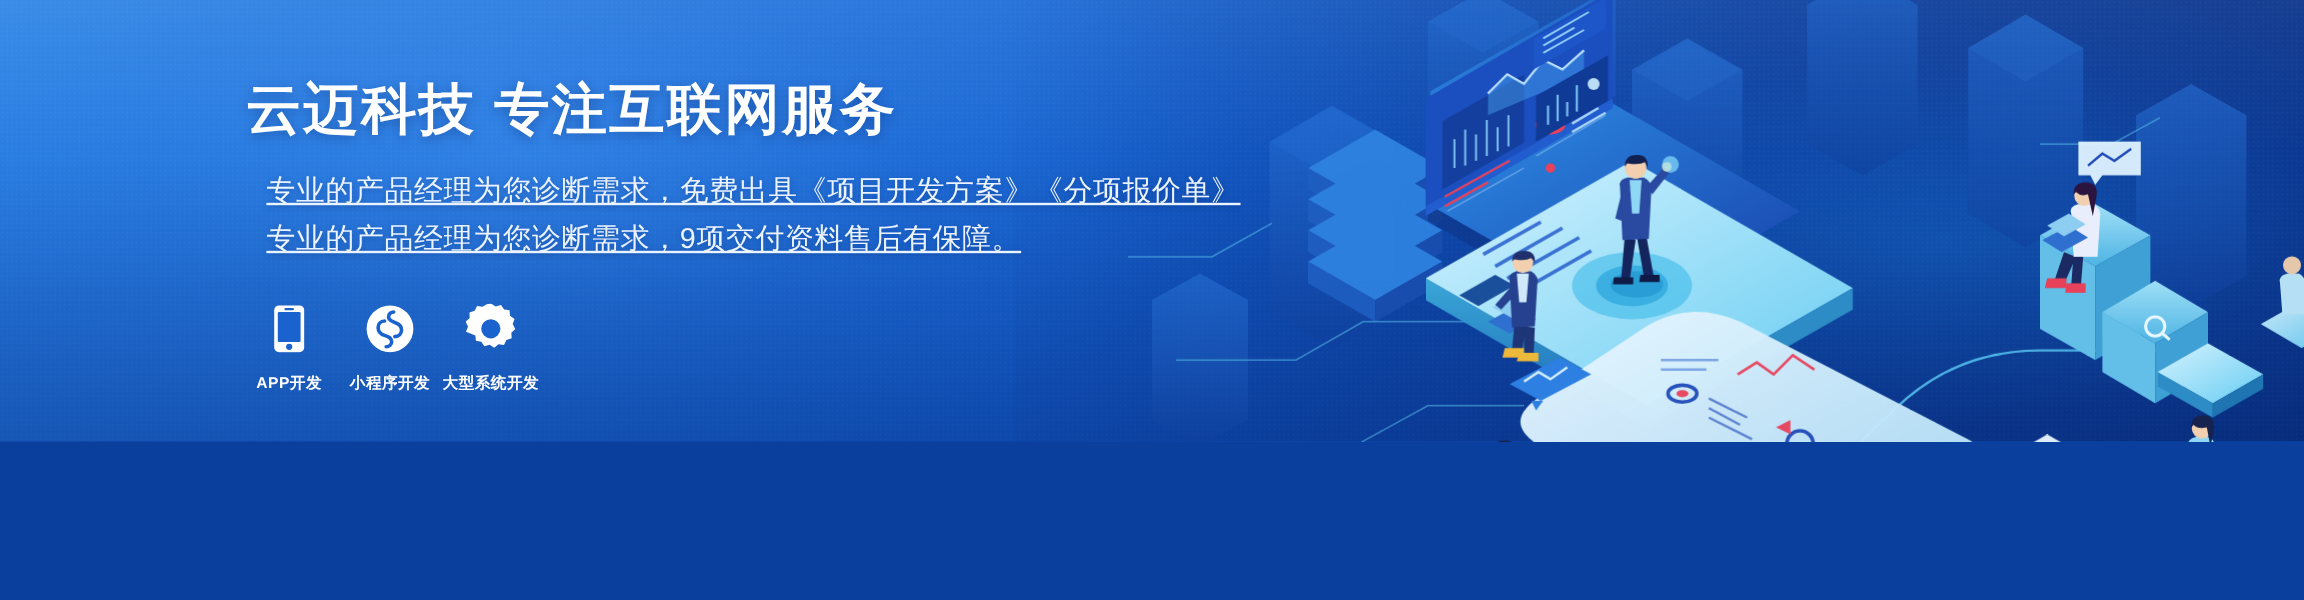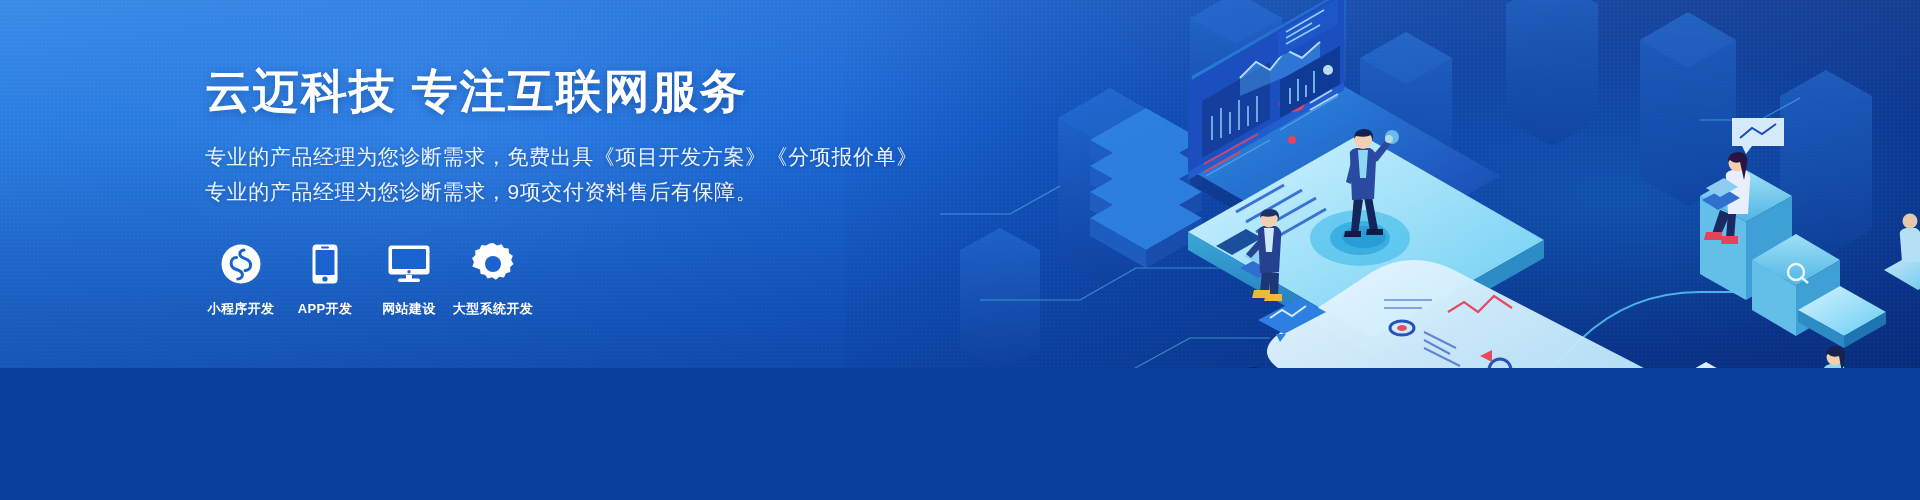--- a/index.html
+++ b/index.html
@@ -33,23 +33,24 @@
     background:linear-gradient(to bottom, rgba(255,255,255,.05) 0%, rgba(0,0,0,0) 35%, rgba(3,28,92,.28) 100%);
   }
   
   .content{position:absolute;left:205px;top:64px;width:700px;z-index:6;}
   .headline{
     color:#ffffff;font-size:46px;line-height:1.18;font-weight:bold;
     letter-spacing:2px;margin:0 0 22px 0;white-space:nowrap;
     text-shadow:0 2px 10px rgba(2,30,92,.35);
   }
   .sub{
-    color:#eaf3ff;font-size:21px;line-height:1.66;letter-spacing:.6px;
-    margin:0;white-space:nowrap;font-weight:400;
+    color:#eaf3ff;font-size:24px;line-height:1.66;letter-spacing:.6px;
+    margin:17px;white-space:nowrap;font-weight:400;
     text-shadow:0 1px 5px rgba(2,30,92,.3);
+    text-decoration:underline;
   }
   .sub span{display:block;}
   
   .services{display:flex;align-items:flex-start;margin-top:32px;}
   .service{
     width:72px;display:flex;flex-direction:column;align-items:center;
     margin-right:12px;cursor:pointer;
   }
   .service .ico{
     height:44px;display:flex;align-items:center;justify-content:center;
@@ -443,54 +444,42 @@
 
     <p class="sub">
       <span>专业的产品经理为您诊断需求，免费出具《项目开发方案》《分项报价单》</span>
       <span>专业的产品经理为您诊断需求，9项交付资料售后有保障。</span>
     </p>
 
     <div class="services">
 
       <div class="service">
         <span class="ico">
-          <svg width="40" height="40" viewBox="0 0 40 40">
-            <circle cx="20" cy="20" r="19.5" fill="#fff"></circle>
-            <path d="M15.5 13.5c-3.4 0-5.4 2.6-5.4 5.4 0 3.3 2.4 5.6 5.3 6.6 3.2 1.1 6 2.1 6 5 0 2.6-2 4.4-4.6 4.4" fill="none" stroke="#1a63cf" stroke-width="3" stroke-linecap="round"></path>
-            <path d="M24 26.5c3.4 0 5.6-2.4 5.6-5.4 0-3-2.2-5.2-5.1-6.2-3-1-5.7-2.1-5.7-4.8 0-2.4 1.9-4.1 4.3-4.1" fill="none" stroke="#1a63cf" stroke-width="3" stroke-linecap="round"></path>
-          </svg>
-        </span>
-        <span class="cap">小程序开发</span>
-      </div>
-
-      <div class="service">
-        <span class="ico">
           <svg width="26" height="40" viewBox="0 0 26 40">
             <rect x="0.5" y="0.5" width="25" height="39" rx="4" fill="#fff"></rect>
             <rect x="3.5" y="6" width="19" height="25" rx="1" fill="#1a63cf"></rect>
             <rect x="9" y="2.6" width="8" height="2" rx="1" fill="#1a63cf"></rect>
             <circle cx="13" cy="35" r="2.6" fill="#1a63cf"></circle>
           </svg>
         </span>
         <span class="cap">APP开发</span>
       </div>
 
-
       <div class="service">
         <span class="ico">
-          <svg width="42" height="38" viewBox="0 0 42 38">
-            <rect x="0.5" y="0.5" width="41" height="29" rx="3" fill="#fff"></rect>
-            <rect x="4" y="4" width="34" height="20" rx="1" fill="#1a63cf"></rect>
-            <circle cx="21" cy="26.8" r="1.7" fill="#1a63cf"></circle>
-            <rect x="18" y="30" width="6" height="4" fill="#fff"></rect>
-            <rect x="10" y="33.5" width="22" height="3.5" rx="1.7" fill="#fff"></rect>
+          <svg width="40" height="40" viewBox="0 0 40 40">
+            <circle cx="20" cy="20" r="19.5" fill="#fff"></circle>
+            <path d="M15.5 13.5c-3.4 0-5.4 2.6-5.4 5.4 0 3.3 2.4 5.6 5.3 6.6 3.2 1.1 6 2.1 6 5 0 2.6-2 4.4-4.6 4.4" fill="none" stroke="#1a63cf" stroke-width="3" stroke-linecap="round"></path>
+            <path d="M24 26.5c3.4 0 5.6-2.4 5.6-5.4 0-3-2.2-5.2-5.1-6.2-3-1-5.7-2.1-5.7-4.8 0-2.4 1.9-4.1 4.3-4.1" fill="none" stroke="#1a63cf" stroke-width="3" stroke-linecap="round"></path>
           </svg>
         </span>
-        <span class="cap">网站建设</span>
+        <span class="cap">小程序开发</span>
       </div>
+
+
 
       <div class="service">
         <span class="ico">
           <svg width="42" height="42" viewBox="0 0 42 42">
             <path fill="#fff" d="M21 0l4.1 2.4 4.4-1.2 2.6 3.8 4.5.6.4 4.6 3.8 2.6-1.6 4.3 2.2 4-3.3 3.2.3 4.6
                      -4.4 1.4-2 4.1-4.6-.6-3.5 3-3.9-2.5-4.4 1.3-2.5-3.9-4.5-.7-.5-4.5L.3 23.4l1.7-4.3L0 15.2
                      l3.4-3.1-.2-4.6 4.4-1.5L9.5 1.9l4.6.7L17.6.5 21 0z"></path>
             <circle cx="21" cy="21" r="8" fill="#1a63cf"></circle>
           </svg>
         </span>

